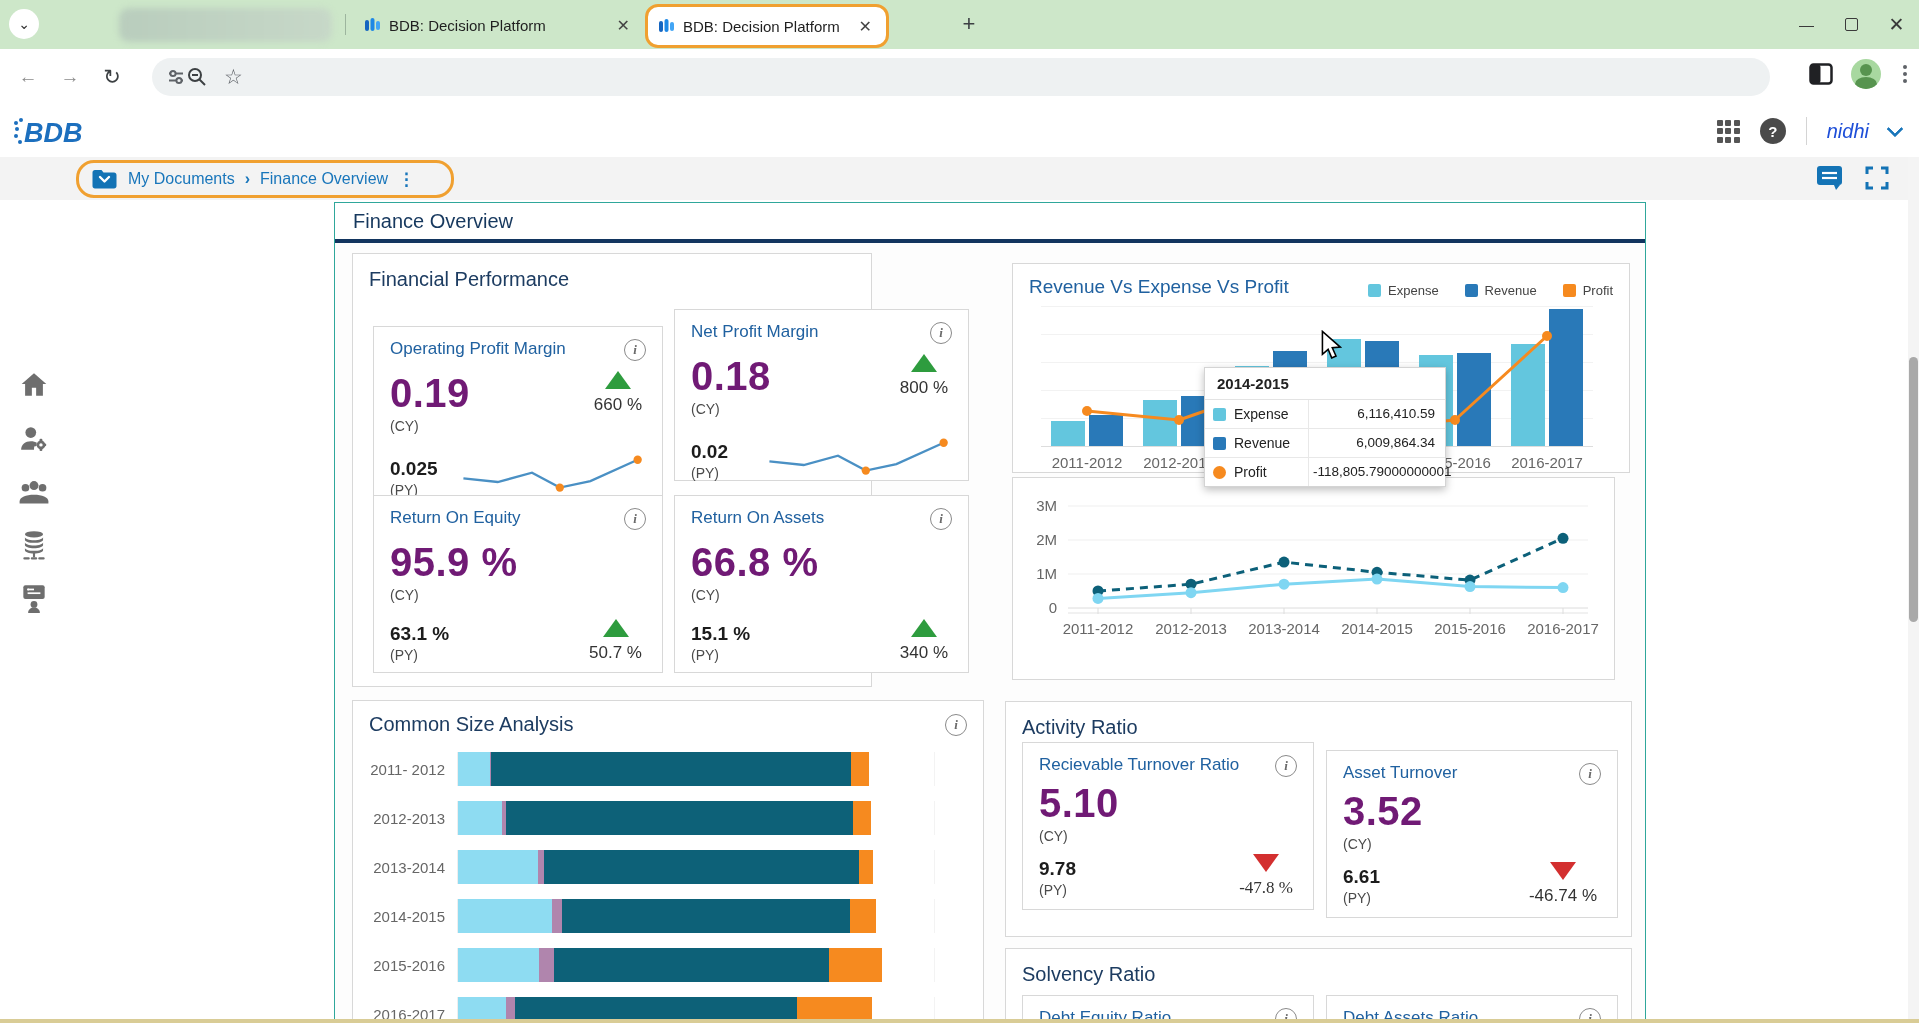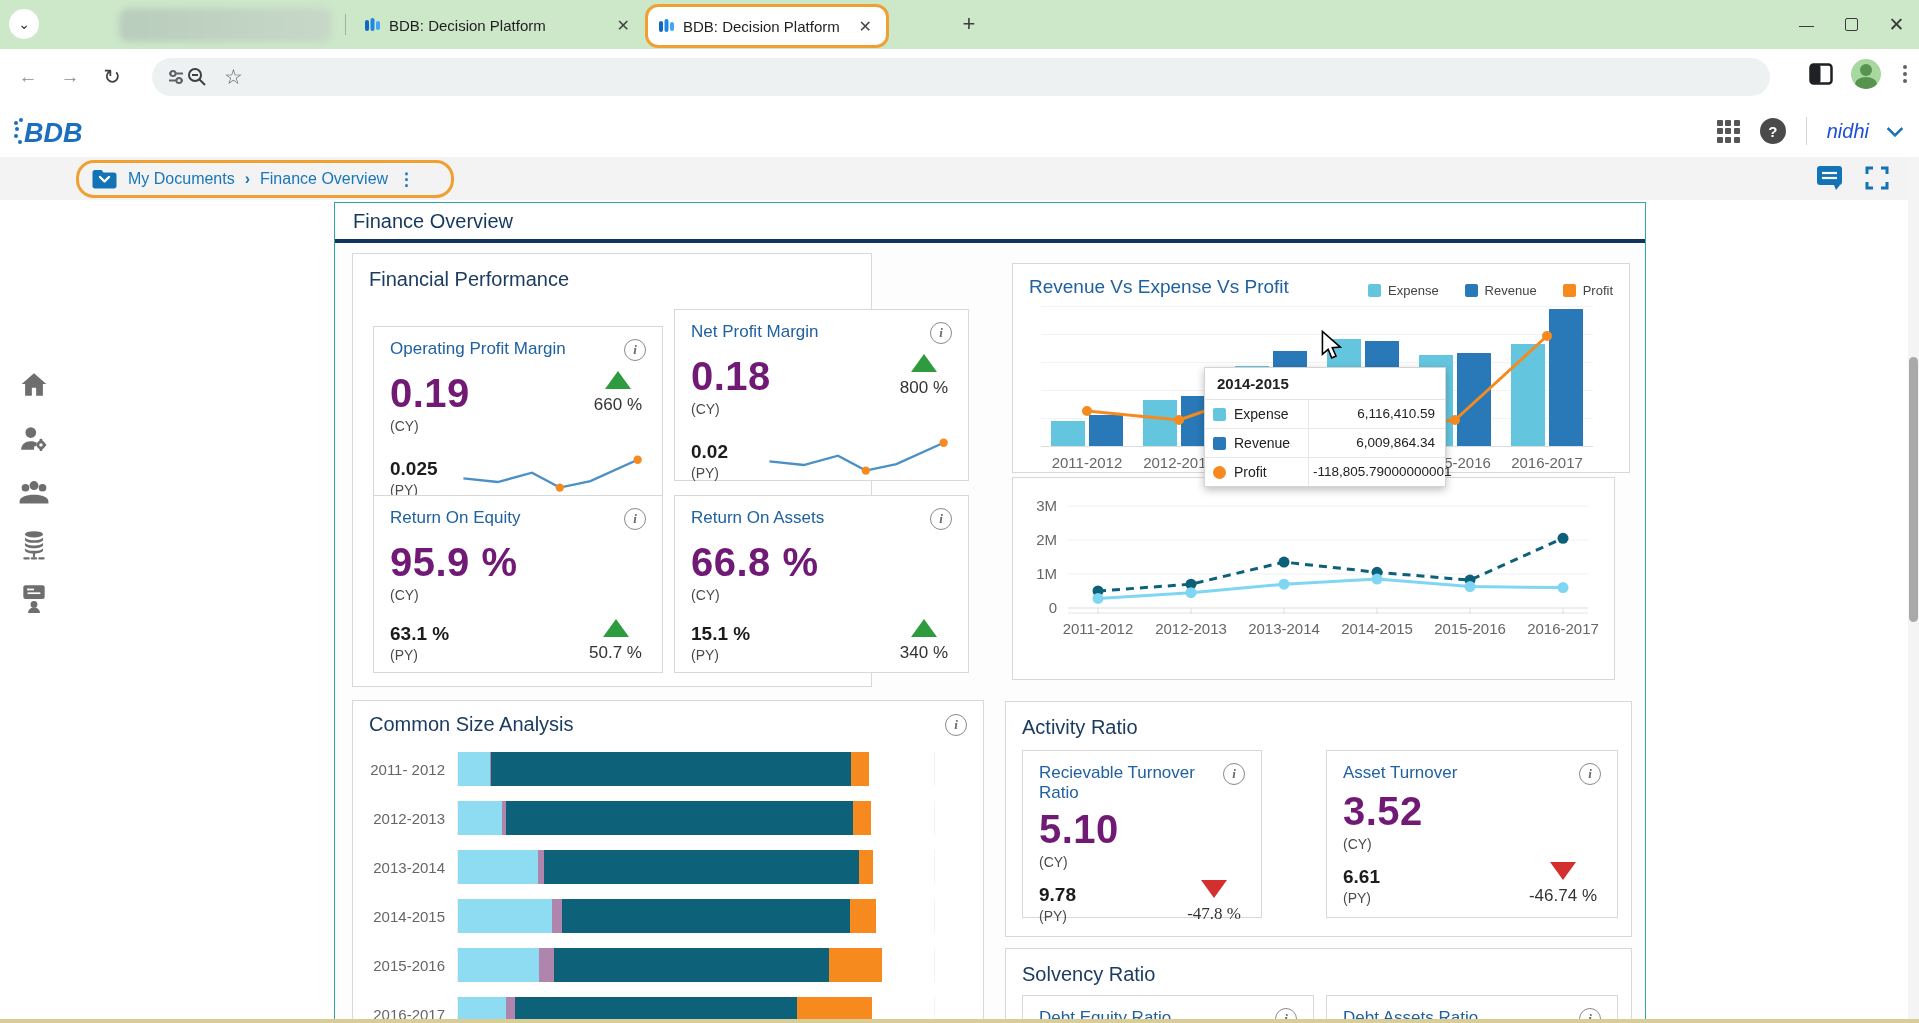--- a/index.html
+++ b/index.html
@@ -567,21 +567,21 @@
               <div class="cs-seg" style="width: 9.31px; background: rgb(176, 133, 173);"></div>
               <div class="cs-seg" style="width: 281.26px; background: rgb(13, 97, 120);"></div>
               <div class="cs-seg" style="width: 75.46px; background: rgb(246, 138, 31);"></div>
             </div>
           </div>
       </div>
 
       <div class="panel p-activity">
         <div class="sec-title">Activity Ratio</div>
 
-        <div class="card" style="left:16px;top:48px;width:240px;height:168px;">
+        <div class="card" style="left:16px;top:40px;width:292px;height:168px;">
           <div class="card-head">
             <span class="card-title">Recievable Turnover Ratio</span>
             <span class="info">i</span>
           </div>
           <div class="card-main" style="margin-top:4px;">
             <div>
               <div class="big">5.10</div>
               <div class="sub">(CY)</div>
             </div>
           </div>

